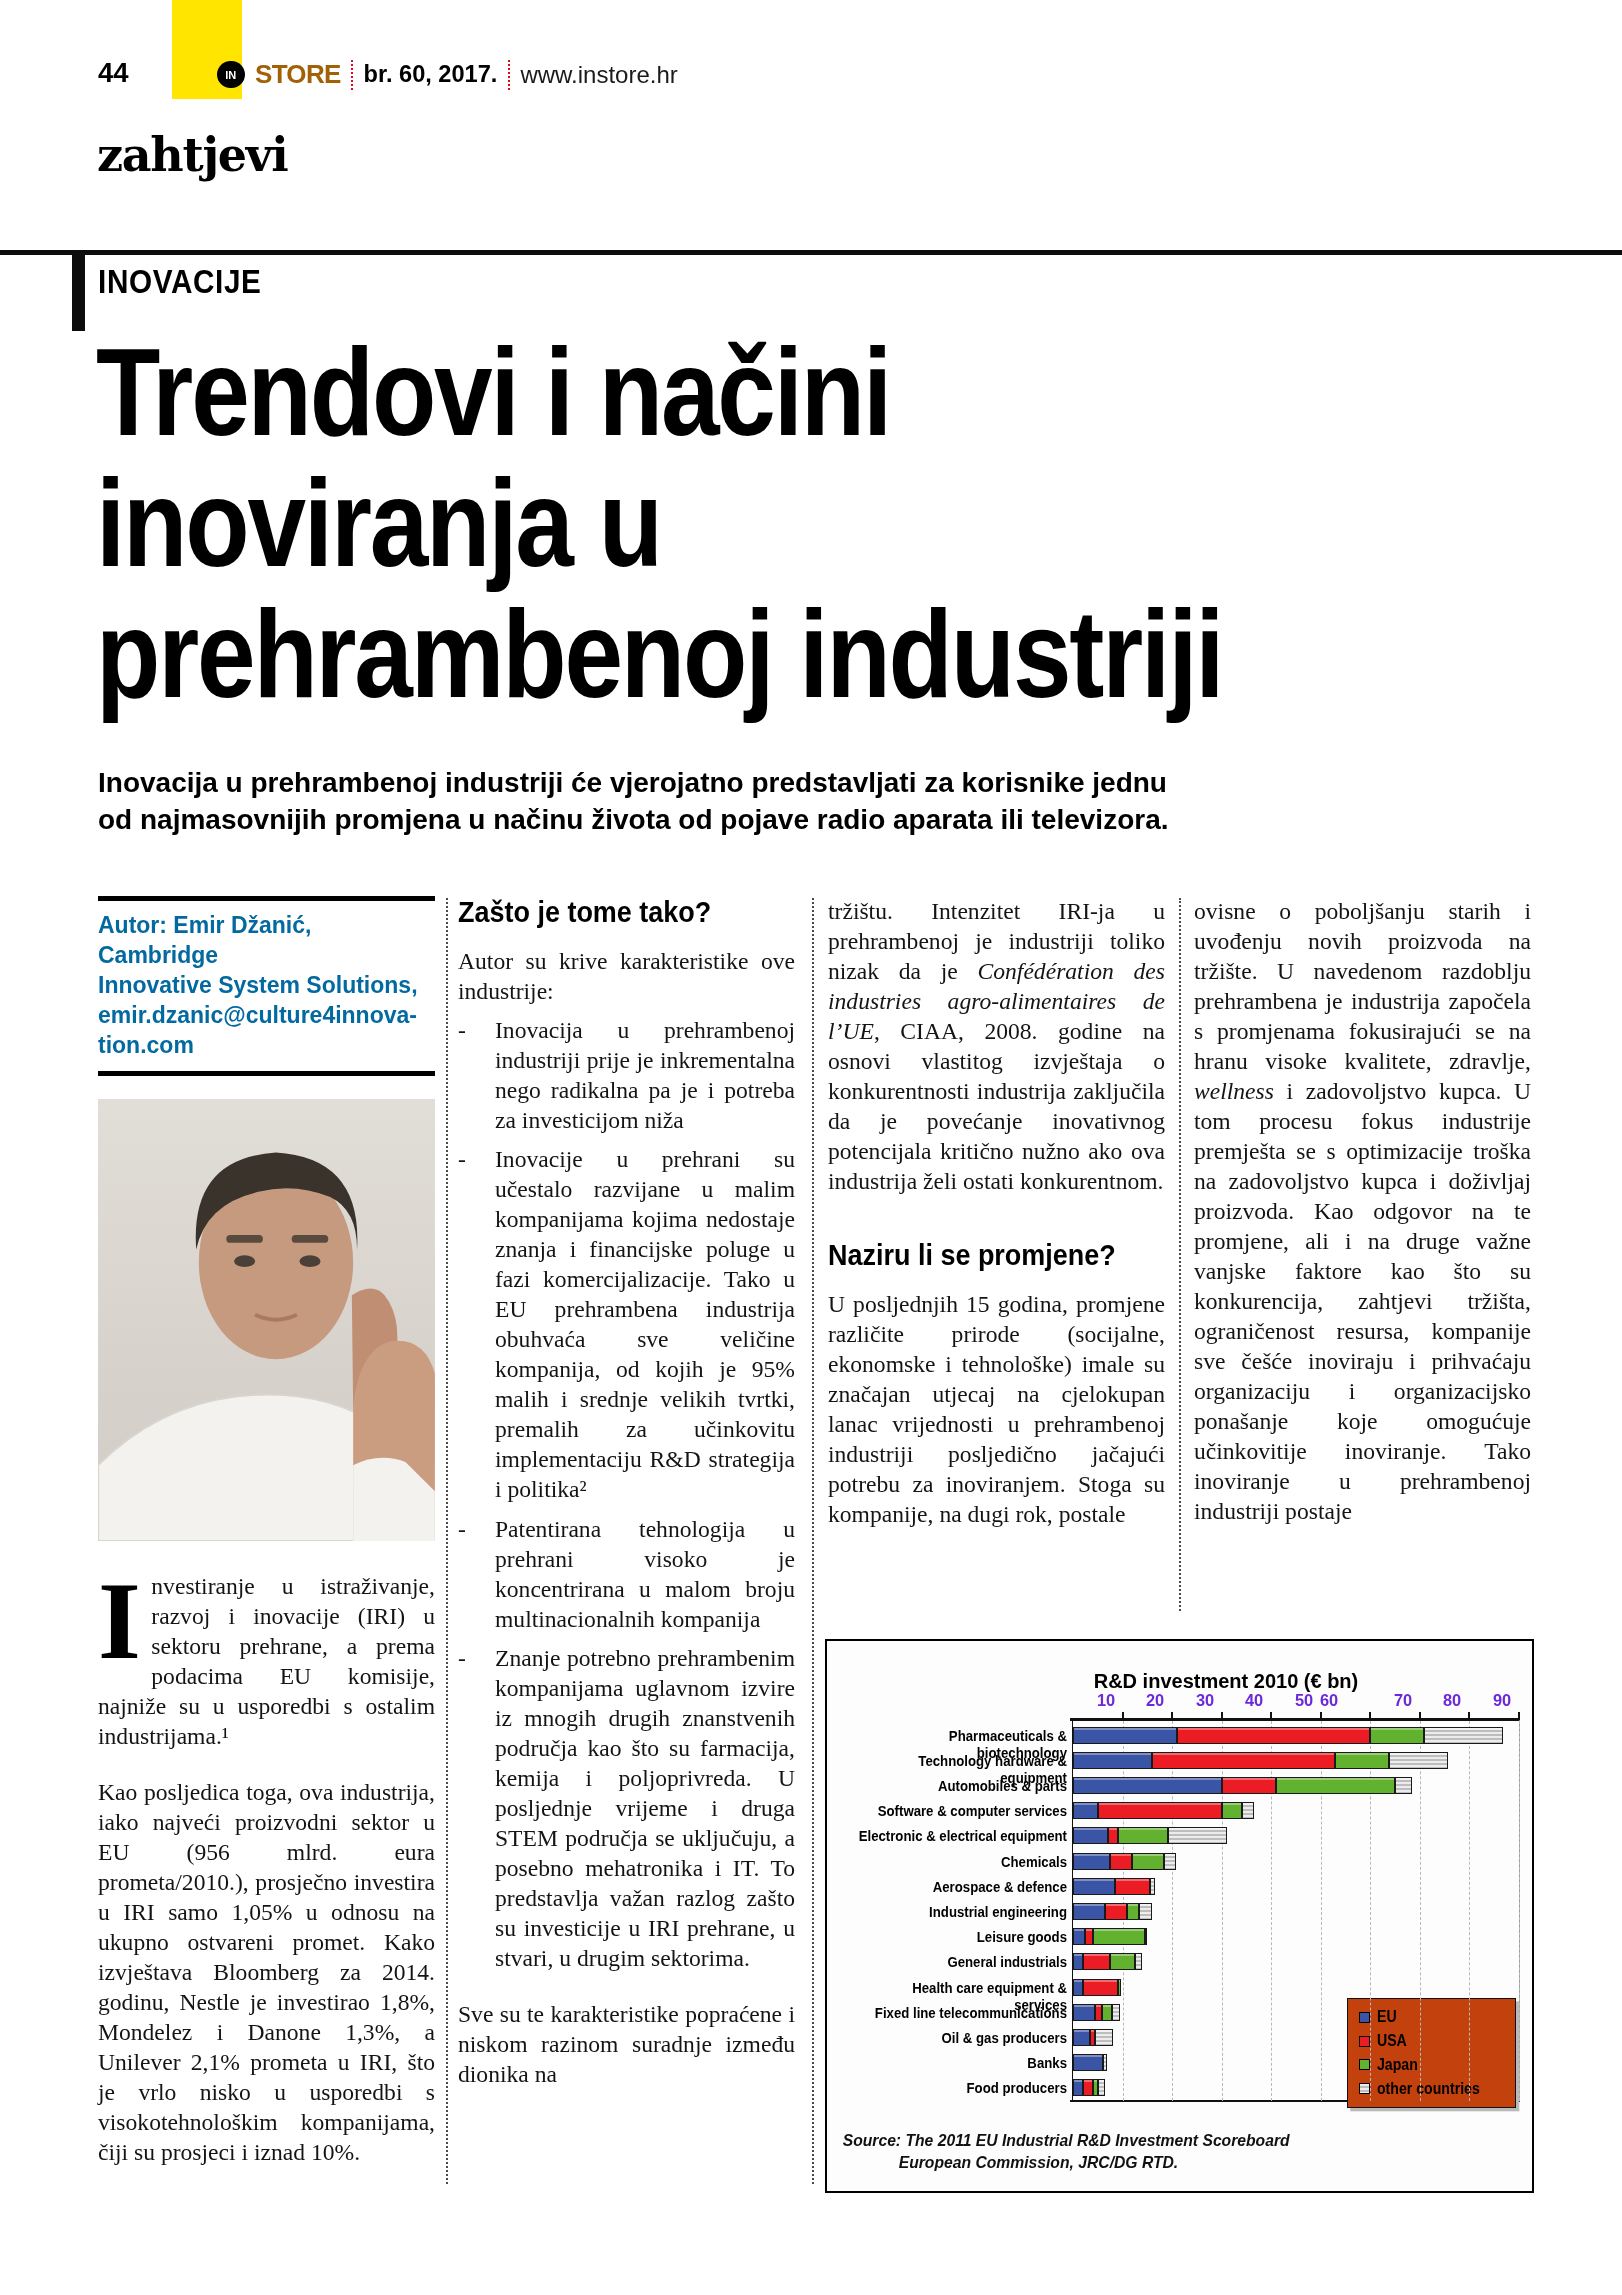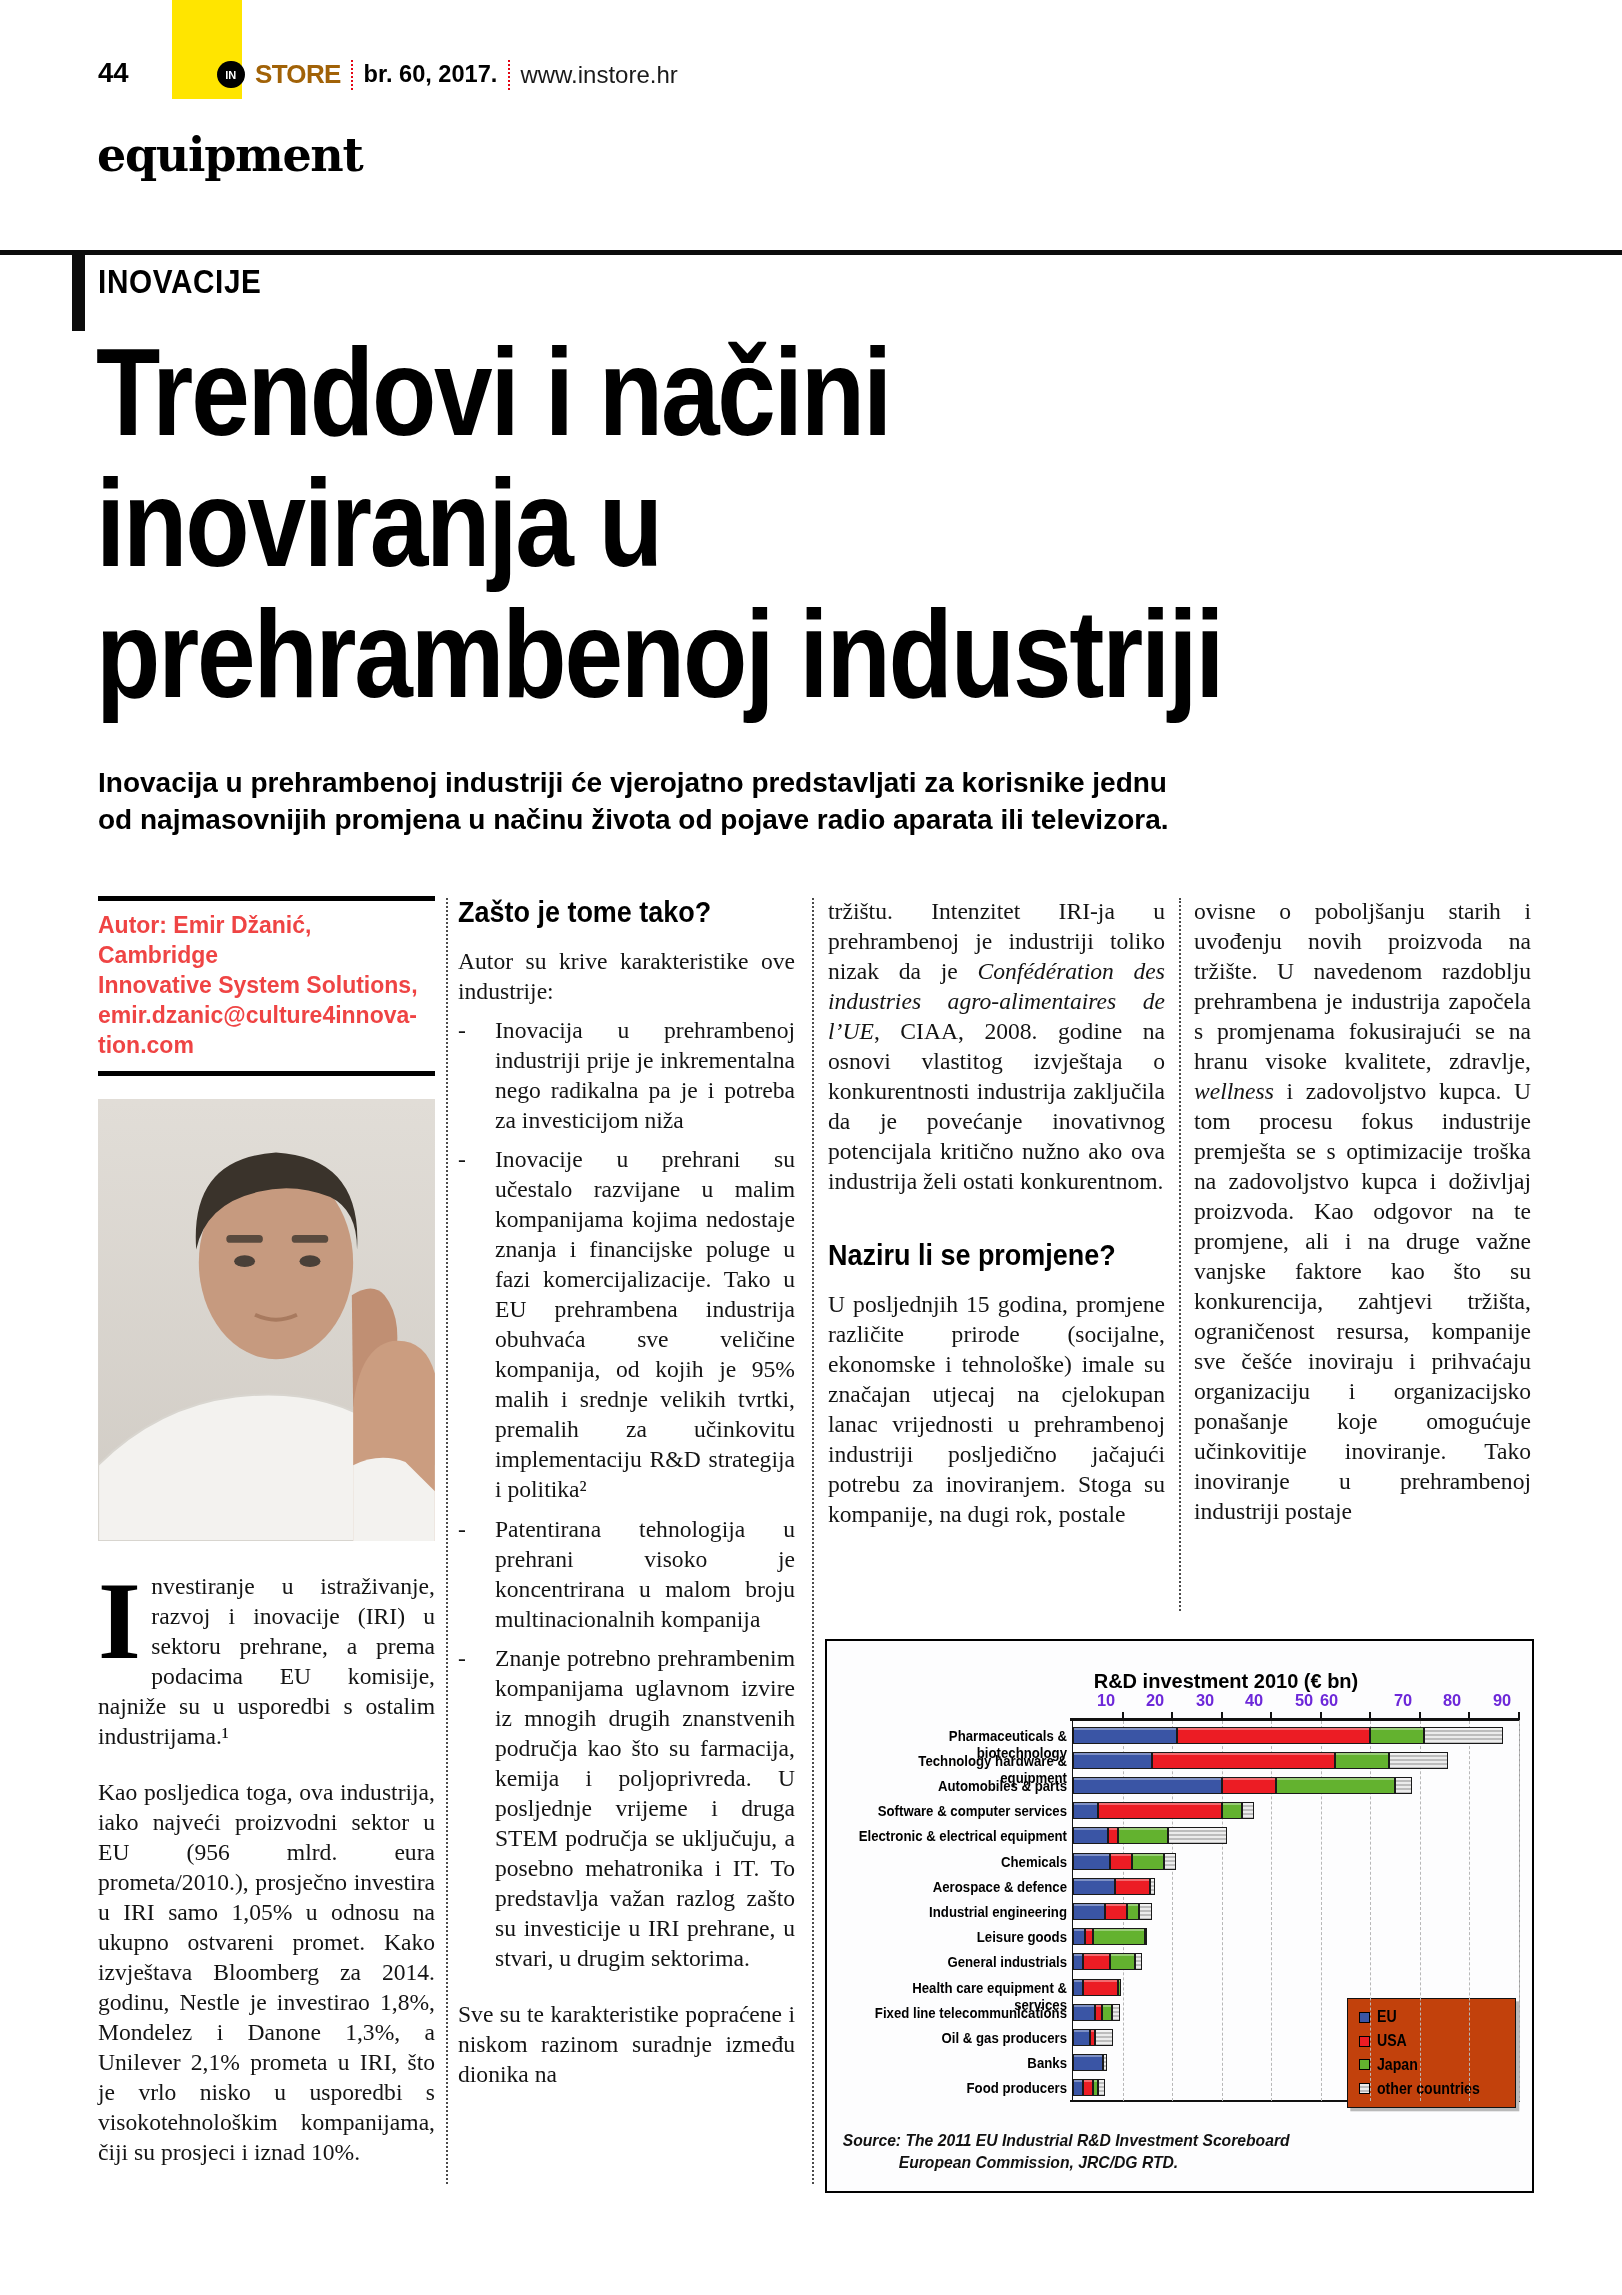--- a/index.html
+++ b/index.html
@@ -36,21 +36,21 @@
   .col{position:absolute;top:896px;width:337px;font:400 23.6px/30px "Liberation Serif",serif;
        text-align:justify;}
   #col1{left:98px;} #col2{left:458px;} #col3{left:828px;} #col4{left:1194px;}
   .dotsep{position:absolute;width:0;border-left:2px dotted #4a4a4a;}
   #dotsep1{left:446px;top:898px;height:1286px;}
   #dotsep2{left:812px;top:898px;height:1286px;}
   #dotsep3{left:1179px;top:898px;height:713px;}
 
   .author-box{border-top:5.9px solid #000;border-bottom:5.9px solid #000;
               padding:9.2px 0 10.5px 0;margin-bottom:23.6px;
-              font:700 23px/30px "Liberation Sans",sans-serif;text-align:left;color:#ef4444;
+              font:700 23px/30px "Liberation Sans",sans-serif;text-align:left;color:#0369a1;
               white-space:pre-line;}
   .photo{display:block;margin-bottom:30px;}
 
   .dropcap{float:left;font:700 110px/86px "Liberation Serif",serif;color:#000;
            margin:6.5px 10.5px 0 0;}
   .col p{margin:0;}
   .p-gap{margin-top:26px !important;}
   .colhead{font:700 29px "Liberation Sans",sans-serif;color:#000;text-align:left;
            transform:scaleX(.93);transform-origin:0 50%;margin:0 0 17px 0;}
   .colhead.later{margin-top:43px;}
@@ -102,21 +102,21 @@
   <div class="masthead">
     <span class="logo-circle">
         <span>IN</span>
       </span>
     <span class="logo-store">STORE</span>
     <span class="red-dotsep"></span>
     <span class="issue">br. 60, 2017.</span>
     <span class="red-dotsep"></span>
     <span class="website">www.instore.hr</span>
   </div>
-  <div class="section-name">equipment</div>
+  <div class="section-name">zahtjevi</div>
   <div class="toprule"></div>
   <div class="cat-bar"></div>
   <div class="category">INOVACIJE</div>
 
   <h1 class="headline" style="margin:0;">Trendovi i načini
 inoviranja u
 prehrambenoj industriji</h1>
   <div class="lead">Inovacija u prehrambenoj industriji će vjerojatno predstavljati za korisnike jednu
 od najmasovnijih promjena u načinu života od pojave radio aparata ili televizora.</div>
 

